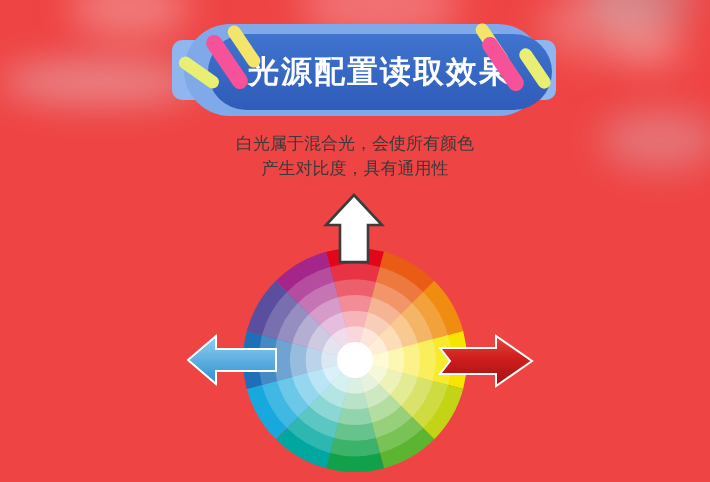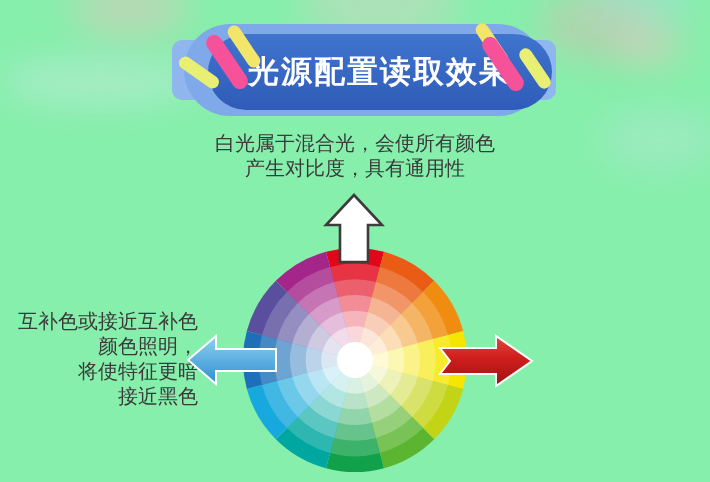--- a/index.html
+++ b/index.html
@@ -10,21 +10,21 @@
     width: 710px;
     height: 482px;
     font-family: "Liberation Sans", "DejaVu Sans", sans-serif;
     background: #ffffff;
     overflow: hidden;
   }
   #stage {
     position: relative;
     width: 710px;
     height: 482px;
-    background: #86efac;
+    background: #ef4444;
     overflow: hidden;
   }
   
   .wash {
     position: absolute;
     border-radius: 50%;
     filter: blur(18px);
     pointer-events: none;
   }
   .wash.w1 { left: 70px;  top: -22px; width: 120px; height: 60px;  background: rgba(243,190,190,.45); }
@@ -93,21 +93,21 @@
   .s-p1 { left: 28px;  top: 32px; width: 62px; height: 16px; background: #f5529a; transform: rotate(56deg); }
   .s-y2 { left: 52px;  top: 18px; width: 48px; height: 13px; background: #f3e569; transform: rotate(56deg); }
   .s-y3 { left: 300px; top: 16px; width: 48px; height: 13px; background: #f3e569; transform: rotate(56deg); }
   .s-p2 { left: 304px; top: 34px; width: 62px; height: 16px; background: #f5529a; transform: rotate(56deg); }
   .s-y4 { left: 344px; top: 40px; width: 46px; height: 13px; background: #e9ef72; transform: rotate(56deg); }
 
   
   .note {
     position: absolute;
     color: #3a3a3a;
-    font-size: 20px;
+    font-size: 17px;
     line-height: 25px;
     white-space: pre-line;
   }
   #note-top    { left: 175px; top: 131px; width: 360px; text-align: center; }
   #note-left   { left: 2px;   top: 309px; width: 196px; text-align: right; }
   #note-right  { left: 512px; top: 309px; width: 196px; text-align: left; }
 
   
   #wheel-wrap {
     position: absolute;
@@ -146,24 +146,20 @@
     <div class="stroke s-y1"></div>
     <div class="stroke s-p1"></div>
     <div class="stroke s-y2"></div>
     <div class="stroke s-y3"></div>
     <div class="stroke s-p2"></div>
     <div class="stroke s-y4"></div>
   </div>
 
   <div class="note" id="note-top">白光属于混合光，会使所有颜色
 产生对比度，具有通用性</div>
-  <div class="note" id="note-left">互补色或接近互补色
-颜色照明，
-将使特征更暗
-接近黑色</div>
 
   <div id="wheel-wrap">
     <svg id="wheel-svg" width="228" height="228" viewBox="0 0 228 228">
         <path d="M 112 112 L 83.01 3.82 A 112.00 112.00 0 0 1 140.99 3.82 Z" fill="rgb(226,6,27)"></path>
         <path d="M 112 112 L 140.99 3.82 A 112.00 112.00 0 0 1 191.20 32.80 Z" fill="rgb(234,91,21)"></path>
         <path d="M 112 112 L 191.20 32.80 A 112.00 112.00 0 0 1 220.18 83.01 Z" fill="rgb(240,140,16)"></path>
         <path d="M 112 112 L 220.18 83.01 A 112.00 112.00 0 0 1 220.18 140.99 Z" fill="rgb(246,229,0)"></path>
         <path d="M 112 112 L 220.18 140.99 A 112.00 112.00 0 0 1 191.20 191.20 Z" fill="rgb(195,212,23)"></path>
         <path d="M 112 112 L 191.20 191.20 A 112.00 112.00 0 0 1 140.99 220.18 Z" fill="rgb(92,181,49)"></path>
         <path d="M 112 112 L 140.99 220.18 A 112.00 112.00 0 0 1 83.01 220.18 Z" fill="rgb(18,161,75)"></path>

